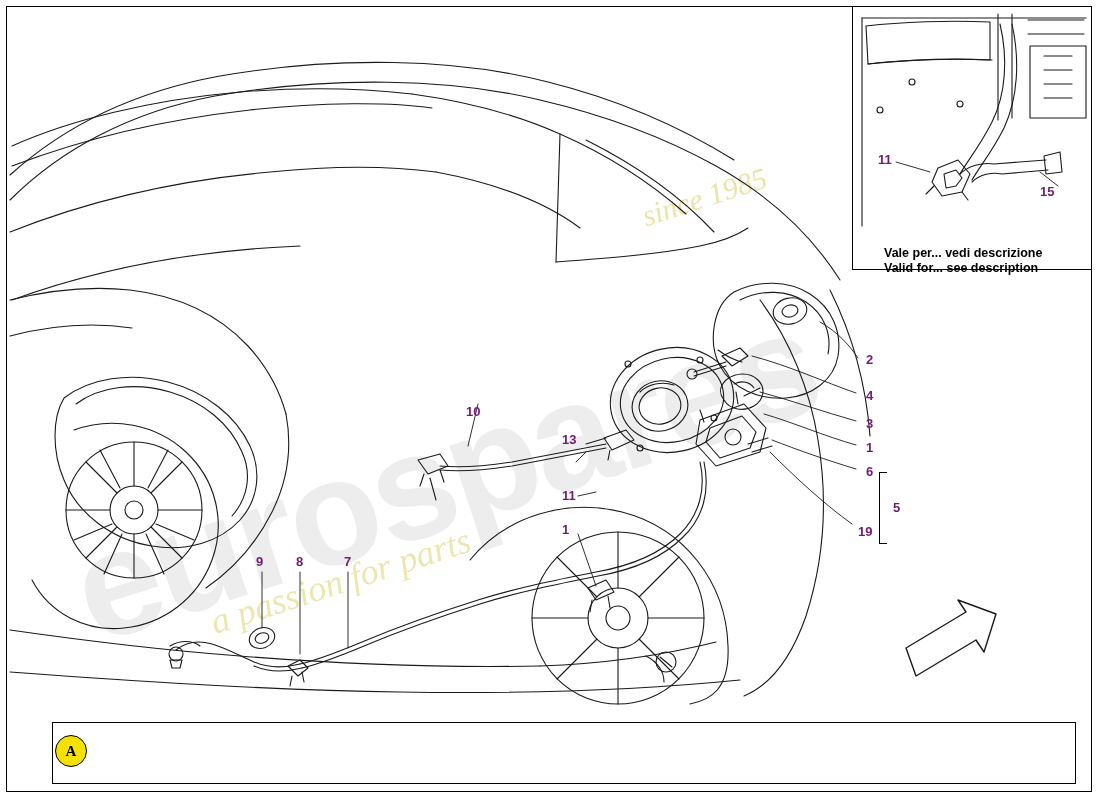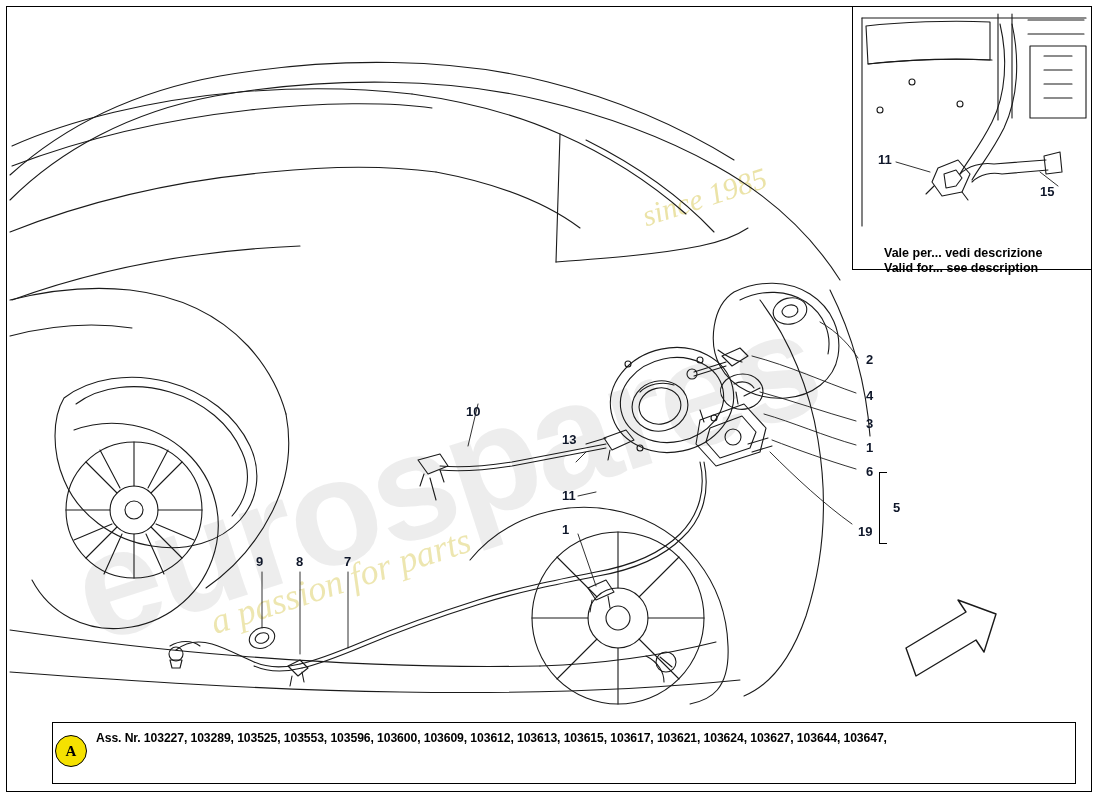--- a/index.html
+++ b/index.html
@@ -74,21 +74,21 @@
     font-style: italic;
     font-size: 30px;
     color: rgba(215,200,80,0.5);
     transform: rotate(-18deg);
     white-space: nowrap;
   }
   .callout {
     position: absolute;
     font-size: 13px;
     font-weight: bold;
-    color: #0f172a;
+    color: #701a75;
     font-family: "Liberation Sans", sans-serif;
     white-space: nowrap;
   }
   .inset-box {
     position: absolute;
     left: 852px;
     top: 6px;
     width: 240px;
     height: 264px;
     border: 1.3px solid #000;
@@ -347,16 +347,15 @@
   <div class="callout" style="left:562px; top:522px;">1</div>
   <div class="callout" style="left:256px; top:554px;">9</div>
   <div class="callout" style="left:296px; top:554px;">8</div>
   <div class="callout" style="left:344px; top:554px;">7</div>
   <div class="callout" style="left:878px; top:152px;">11</div>
   <div class="callout" style="left:1040px; top:184px;">15</div>
 
   <div class="note-box"></div>
   <div class="note-badge">A</div>
   <div class="note-text">
-    <div>Ass. Nr. 103227, 103289, 103525, 103553, 103596, 103600, 103609, 103612, 103613, 103615, 103617, 103621, 103624, 103627, 103644, 103647,</div>
   </div>
 
 </div>
 
 </body></html>

